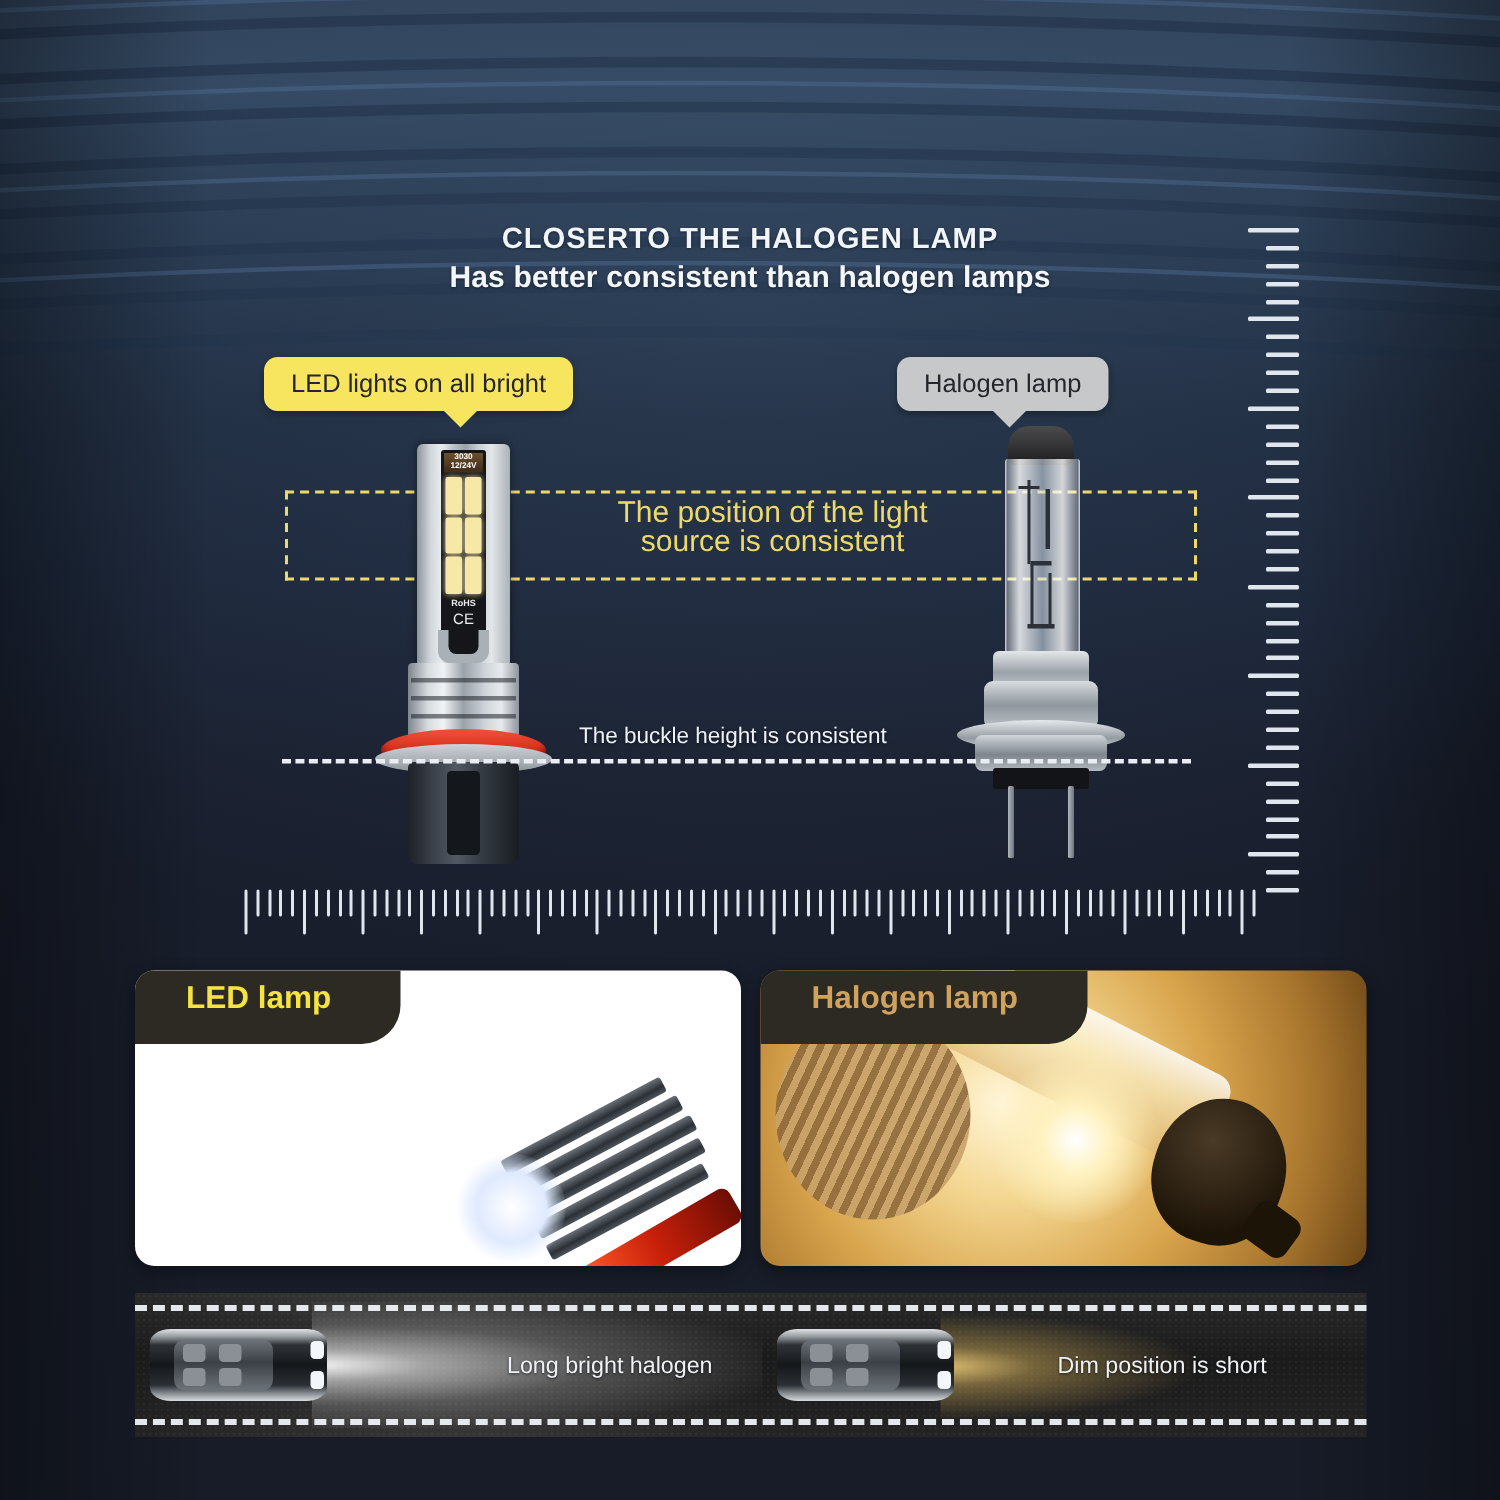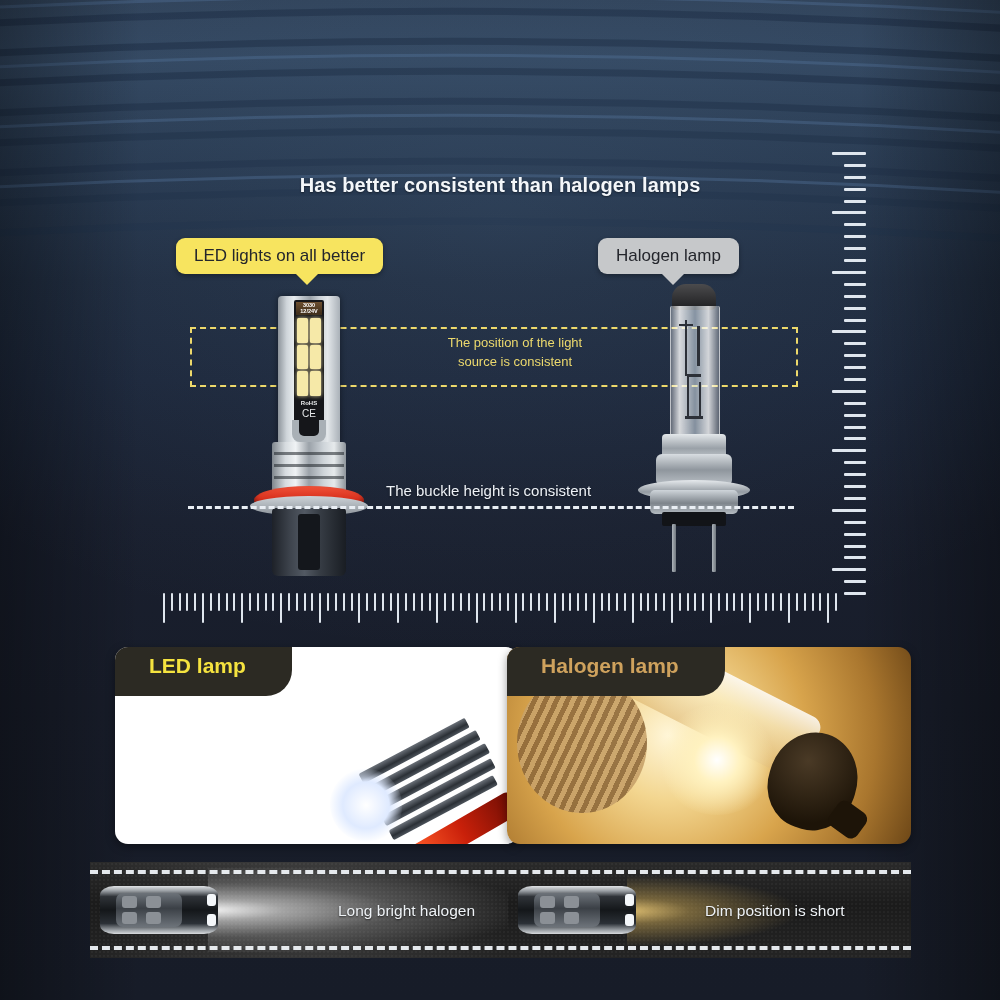--- a/index.html
+++ b/index.html
@@ -55,21 +55,21 @@
     border-left:13px solid transparent;border-right:13px solid transparent;}
   .bub-led{left:176px;top:238px;background:#f7e45f;}
   .bub-led .tail{left:118px;border-top:13px solid #f7e45f;}
   .bub-hal{left:598px;top:238px;background:#c6c8ca;}
   .bub-hal .tail{left:62px;border-top:13px solid #c6c8ca;}
 
   
   .ybox{position:absolute;left:190px;top:327px;width:604px;height:56px;
     border:2px dashed #edd96b;}
   .ybox-text{position:absolute;left:400px;top:333px;width:230px;text-align:center;
-    color:#ecd96d;font-size:13px;line-height:19px;}
+    color:#ecd96d;font-size:20px;line-height:19px;}
 
   
   .buckle-line{position:absolute;left:188px;top:506px;width:606px;height:0;
     border-top:3px dashed #e9eef4;}
   .buckle-text{position:absolute;left:386px;top:482px;color:#eef2f7;font-size:15px;
     text-shadow:0 1px 2px rgba(0,0,0,.5);}
 
   
   .vruler{position:absolute;left:818px;top:152px;width:48px;height:452px;}
   .vruler i{position:absolute;right:0;height:3px;background:#dfe6ee;border-radius:1px;}
@@ -120,21 +120,21 @@
   .hal-disc{position:absolute;left:2px;top:196px;width:112px;height:20px;border-radius:50%;
     background:linear-gradient(180deg,#e6eaed,#949ba2 60%,#c9cfd4);}
   .hal-ring{position:absolute;left:14px;top:206px;width:88px;height:24px;border-radius:5px;
     background:linear-gradient(180deg,#cfd5da,#7e858c 55%,#b3bac0);}
   .hal-black{position:absolute;left:26px;top:228px;width:64px;height:14px;background:#121418;border-radius:2px;}
   .hal-pin{position:absolute;width:4px;height:48px;background:linear-gradient(90deg,#aeb5bb,#6f767d);border-radius:1px;}
 
   
   .panel{position:absolute;border-radius:13px;overflow:hidden;
     box-shadow:0 3px 10px rgba(0,0,0,.4);}
-  .p-led{left:90px;top:647px;width:404px;height:197px;background:#ffffff;margin-left:25px;}
+  .p-led{left:90px;top:647px;width:404px;height:197px;background:#ffffff;}
   .p-hal{left:507px;top:647px;width:404px;height:197px;
     background:radial-gradient(circle at 40% 45%, #fff6d8 0%, #f3d690 24%, #d8a44c 52%, #a9762e 78%, #6d4717 100%);}
   .tab{position:absolute;left:0;top:0;height:42px;padding:7px 46px 0 34px;
     background:#2c2a23;border-bottom-right-radius:26px;font-size:21px;font-weight:bold;}
   .tab-led{color:#f5e33f;}
   .tab-hal{color:#cfa25d;}
 
   
   .ledglow{position:absolute;right:-10px;bottom:-16px;width:230px;height:150px;
     background:radial-gradient(circle at 30% 40%, rgba(255,255,255,1) 0%, rgba(255,255,255,.9) 40%, rgba(255,255,255,0) 72%);}
@@ -206,24 +206,25 @@
         <path d="M0,50 Q560,20 1120,56"></path>
         <path d="M0,110 Q560,78 1120,116"></path>
         <path d="M0,170 Q560,138 1120,176"></path>
         <path d="M0,230 Q560,198 1120,236"></path>
       </g>
     </svg>
   </div>
   <div class="vig"></div>
   <div class="vig2"></div>
 
+  <div class="sub1">CLOSERTO THE HALOGEN LAMP</div>
   <div class="sub2">Has better consistent than halogen lamps</div>
 
   <div class="bubble bub-led">
-    <span>LED lights on all better</span>
+    <span>LED lights on all bright</span>
     <span class="tail"></span>
   </div>
   <div class="bubble bub-hal">
     <span>Halogen lamp</span>
     <span class="tail"></span>
   </div>
 
   <div class="ybox"></div>
   <div class="ybox-text">
     <div>The position of the light</div>

